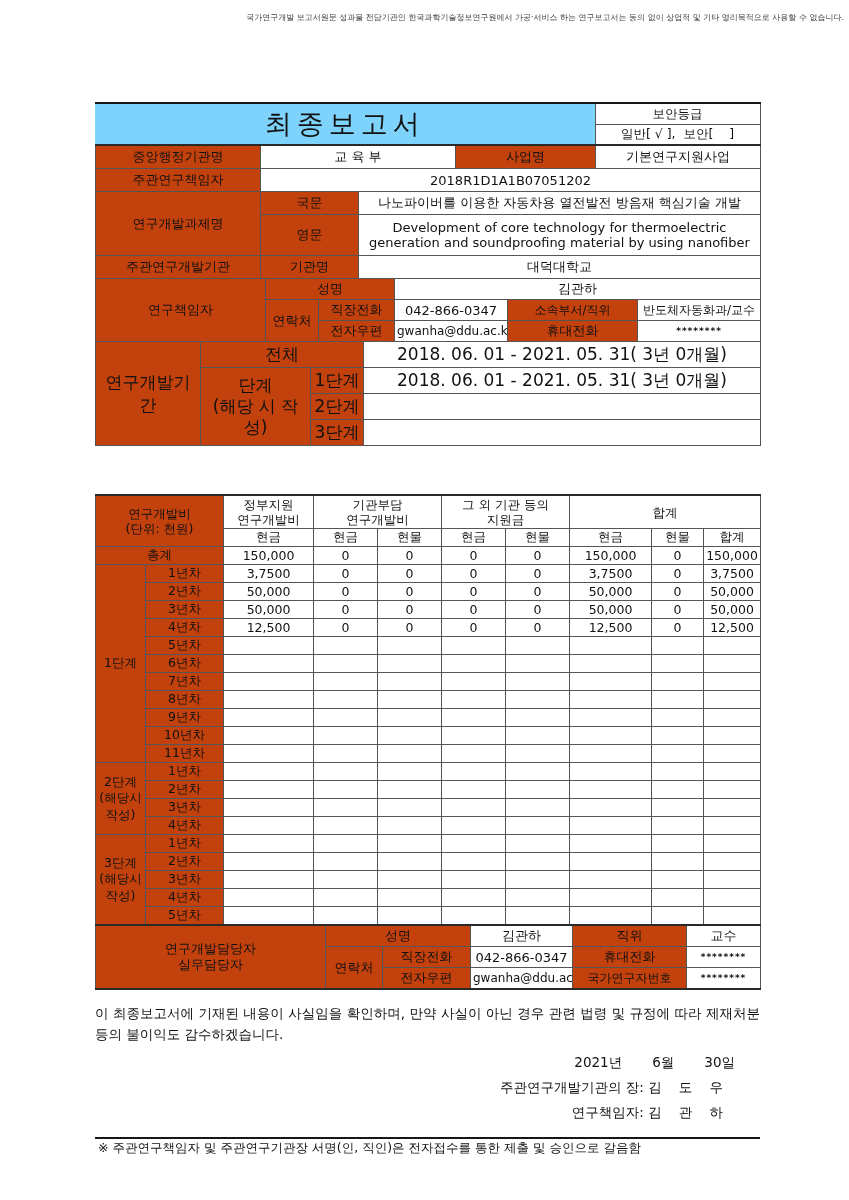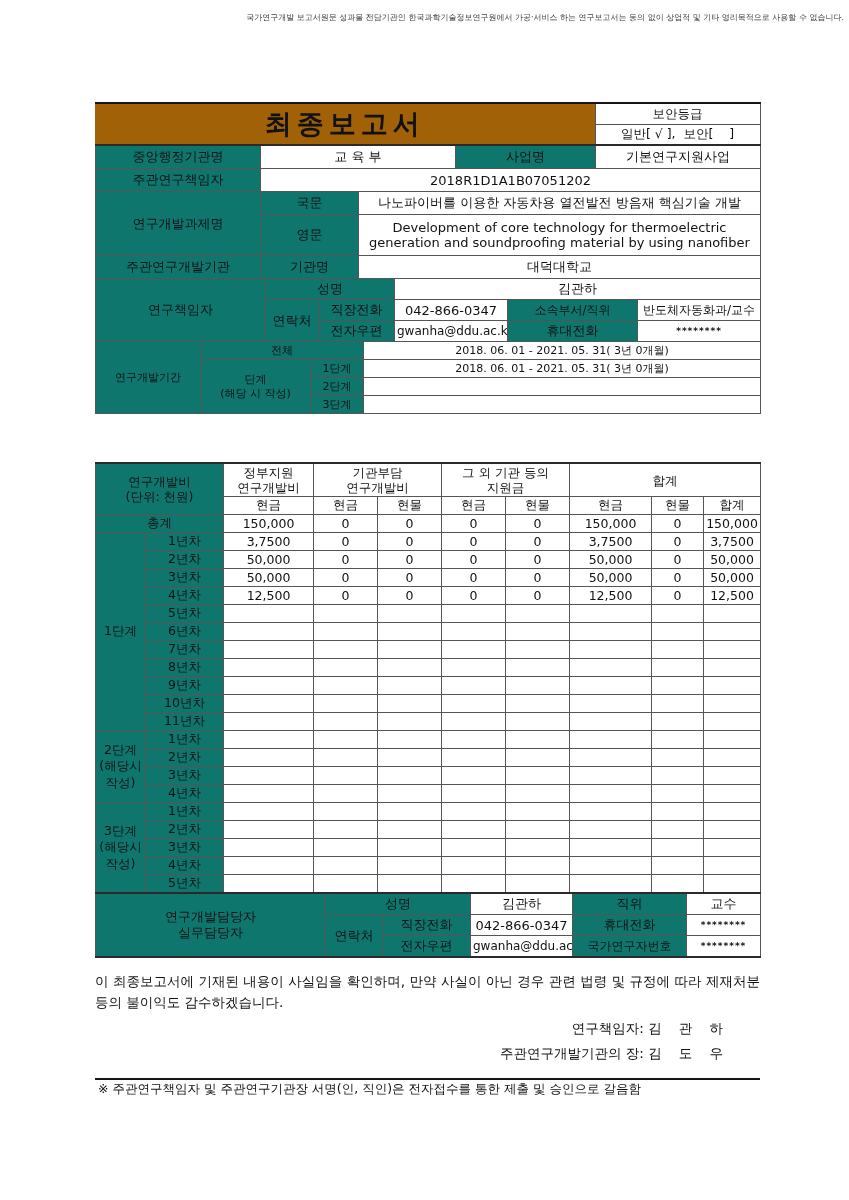--- a/index.html
+++ b/index.html
@@ -11,38 +11,38 @@
   .disclaimer{
     position:absolute;top:12px;left:80px;right:5px;
     font-size:8px;color:#3c3c3c;text-align:right;letter-spacing:0px;
   }
   .sheet{position:absolute;left:95px;top:103px;width:665px;}
   table{border-collapse:collapse;table-layout:fixed;width:665px;margin-top:-1px;}
   td{
     border:1px solid #555;font-size:13px;text-align:center;vertical-align:middle;
     padding:1px 2px;color:#111;overflow:hidden;
   }
-  .lbl{background:#0f766e;}
+  .lbl{background:#c2410c;}
   .pre{white-space:pre-line;line-height:1.25;}
   .nowrap{white-space:pre;}
   
   .t1{border-top:2px solid #161616;}
   .t1 .title-cell{
     border-left:none;border-top:none;border-bottom:none;
-    font-size:27px;font-weight:bold;letter-spacing:5px;background:#a16207;
+    font-size:27px;font-weight:normal;letter-spacing:5px;background:#7dd3fc;
   }
   .t1 .sec-top{height:18px;font-size:12.5px;}
   .t1 .sec-bot{height:17px;font-size:12.5px;}
   .t2{border-top:2px solid #2a2a2a;}
   .t2 td{height:20px;}
   .t3 td{height:20px;}
   .t3 .row-eng td{height:38px;margin-left:28px;}
   .t6 td{height:18px;}
   .t6 .small{font-size:12px;}
-  .t7 td{height:15px;font-size:11px;}
+  .t7 td{height:15px;font-size:17px;}
   .t8{border-top:2px solid #2a2a2a;margin-top:48px;}
   .t8 td{font-size:12.5px;height:15px;padding:0 2px;}
   .t8 .ghead{height:32px;line-height:1.2;}
   .t8 .stage{line-height:1.3;}
   .t9{border-top:2px solid #2a2a2a;border-bottom:2px solid #2a2a2a;}
   .t9 td{height:18px;}
   .t9 .small{font-size:12px;}
   .stars{font-size:9px;font-weight:bold;letter-spacing:1px;}
   .decl{margin-top:13px;font-size:13.5px;line-height:1.55;text-align:justify;}
   .date-line{margin-top:9px;text-align:right;padding-right:25px;font-size:13.5px;white-space:pre;}
@@ -484,18 +484,19 @@
     <tr>
       <td class="lbl">전자우편</td>
       <td class="small">gwanha@ddu.ac.kr</td>
       <td class="lbl small">국가연구자번호</td>
       <td class="stars">********</td>
     </tr>
   </tbody>
     </table>
 
   <div class="decl">이 최종보고서에 기재된 내용이 사실임을 확인하며, 만약 사실이 아닌 경우 관련 법령 및 규정에 따라 제재처분 등의 불이익도 감수하겠습니다.</div>
+  <div class="date-line">2021년       6월       30일</div>
+  <div class="sig">주관연구개발기관의 장: 김    도    우</div>
   <div class="sig">연구책임자: 김    관    하</div>
-  <div class="sig">주관연구개발기관의 장: 김    도    우</div>
   <div class="rule"></div>
   <div class="footnote">※ 주관연구책임자 및 주관연구기관장 서명(인, 직인)은 전자접수를 통한 제출 및 승인으로 갈음함</div>
 
 </div>
 
 </body></html>

